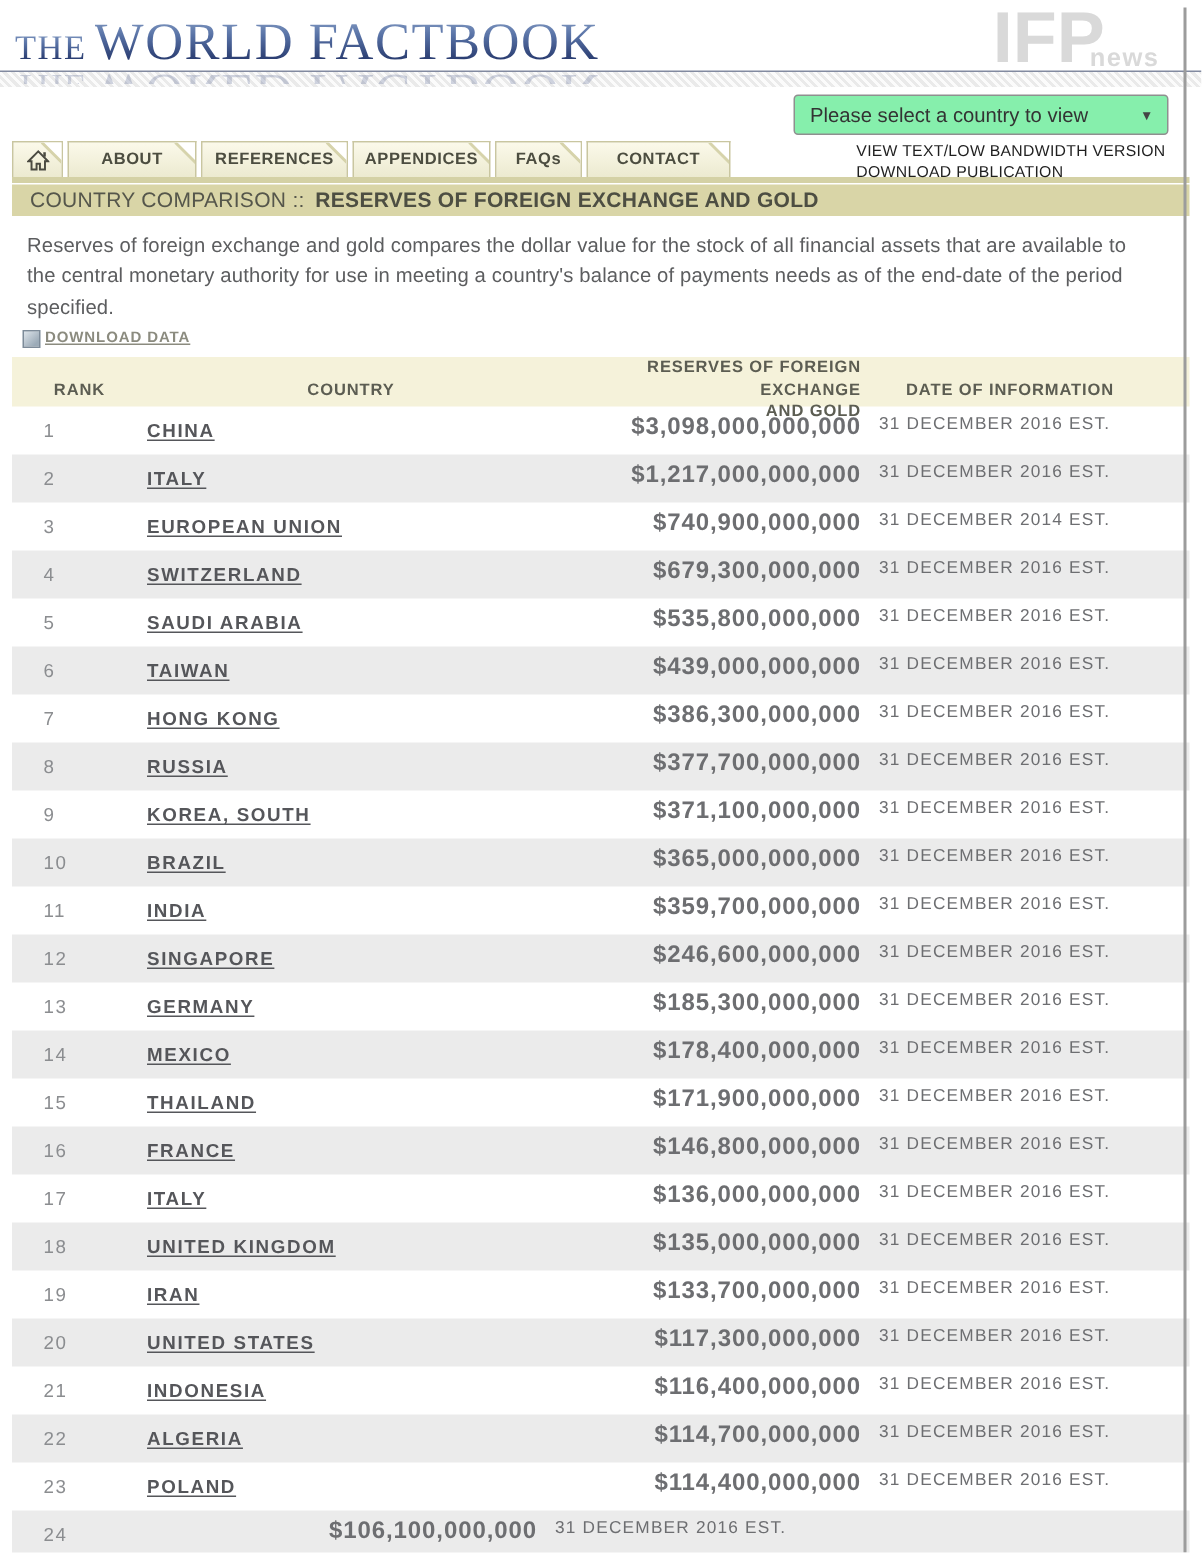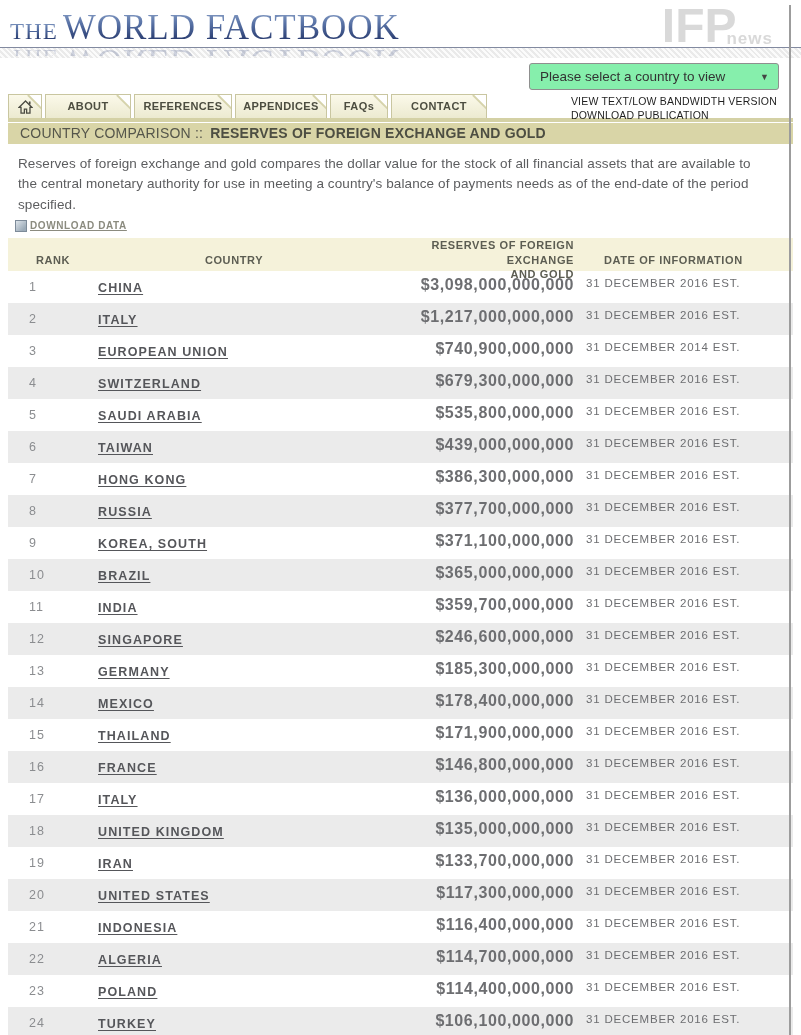--- a/index.html
+++ b/index.html
@@ -322,20 +322,19 @@
 
   <div class="row">
     <div class="cell-rank">23</div>
     <div class="cell-country"><a class="country-link">POLAND</a></div>
     <div class="cell-value">$114,400,000,000</div>
     <div class="cell-date">31 DECEMBER 2016 EST.</div>
   </div>
 
   <div class="row">
     <div class="cell-rank">24</div>
-    <div class="cell-country"><a class="country-link">TURKEY</a></div>
     <div class="cell-value">$106,100,000,000</div>
     <div class="cell-date">31 DECEMBER 2016 EST.</div>
   </div>
 
 </div>
 
 </div>
 
 </body></html>

